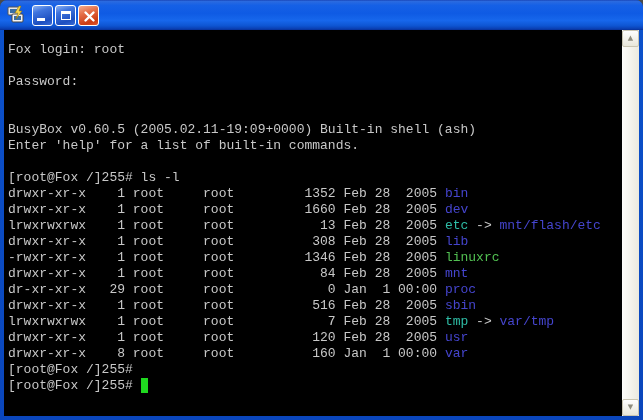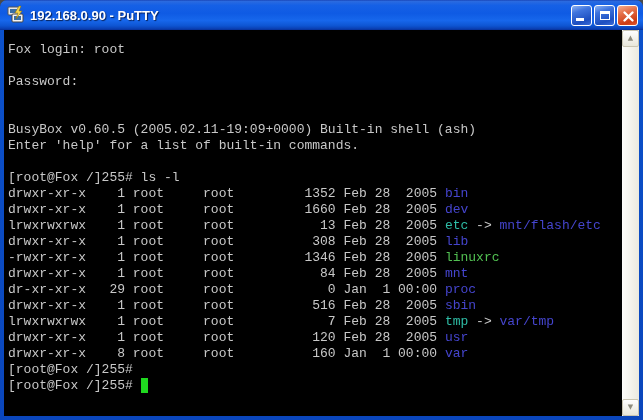--- a/index.html
+++ b/index.html
@@ -90,21 +90,20 @@
     <span class="app-icon">
       <svg width="20" height="20" viewBox="0 0 20 20">
         <rect x="2" y="2" width="11" height="8" rx="1" fill="#e8e8e8" stroke="#555" stroke-width="1"></rect>
         <rect x="4" y="4" width="7" height="4" fill="#3a6ea5"></rect>
         <rect x="6" y="10" width="3" height="2" fill="#9a9a9a"></rect>
         <rect x="6" y="9" width="11" height="8" rx="1" fill="#f4f4f4" stroke="#444" stroke-width="1"></rect>
         <rect x="8" y="11" width="7" height="4" fill="#3a6ea5"></rect>
         <polygon points="13,1 9,8 12,8 10,14 16,6 13,6 15,1" fill="#f7d64a" stroke="#8a6d00" stroke-width="0.5"></polygon>
       </svg>
     </span>
-    <span class="title">192.168.0.90 - PuTTY</span>
     <div class="controls">
       <button class="wbtn min" title="Minimize">
         <span class="g-min"></span>
       </button>
       <button class="wbtn max" title="Maximize">
         <span class="g-max"></span>
       </button>
       <button class="wbtn close" title="Close">
         <svg width="13" height="13" viewBox="0 0 13 13">
           <path d="M2.5 2.5 L10.5 10.5 M10.5 2.5 L2.5 10.5" stroke="#ffffff" stroke-width="2.4" stroke-linecap="round"></path>

